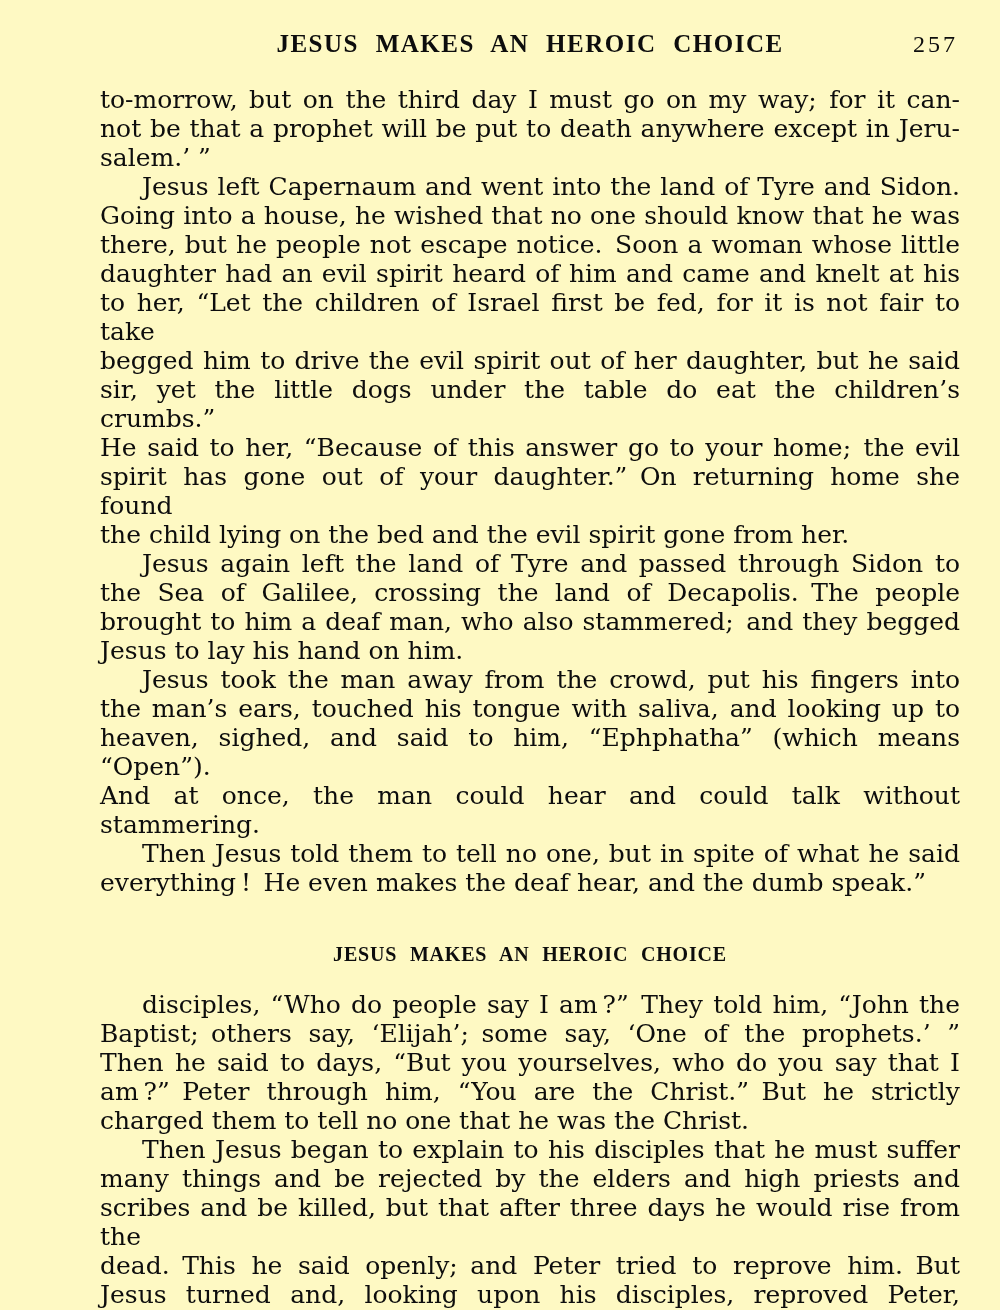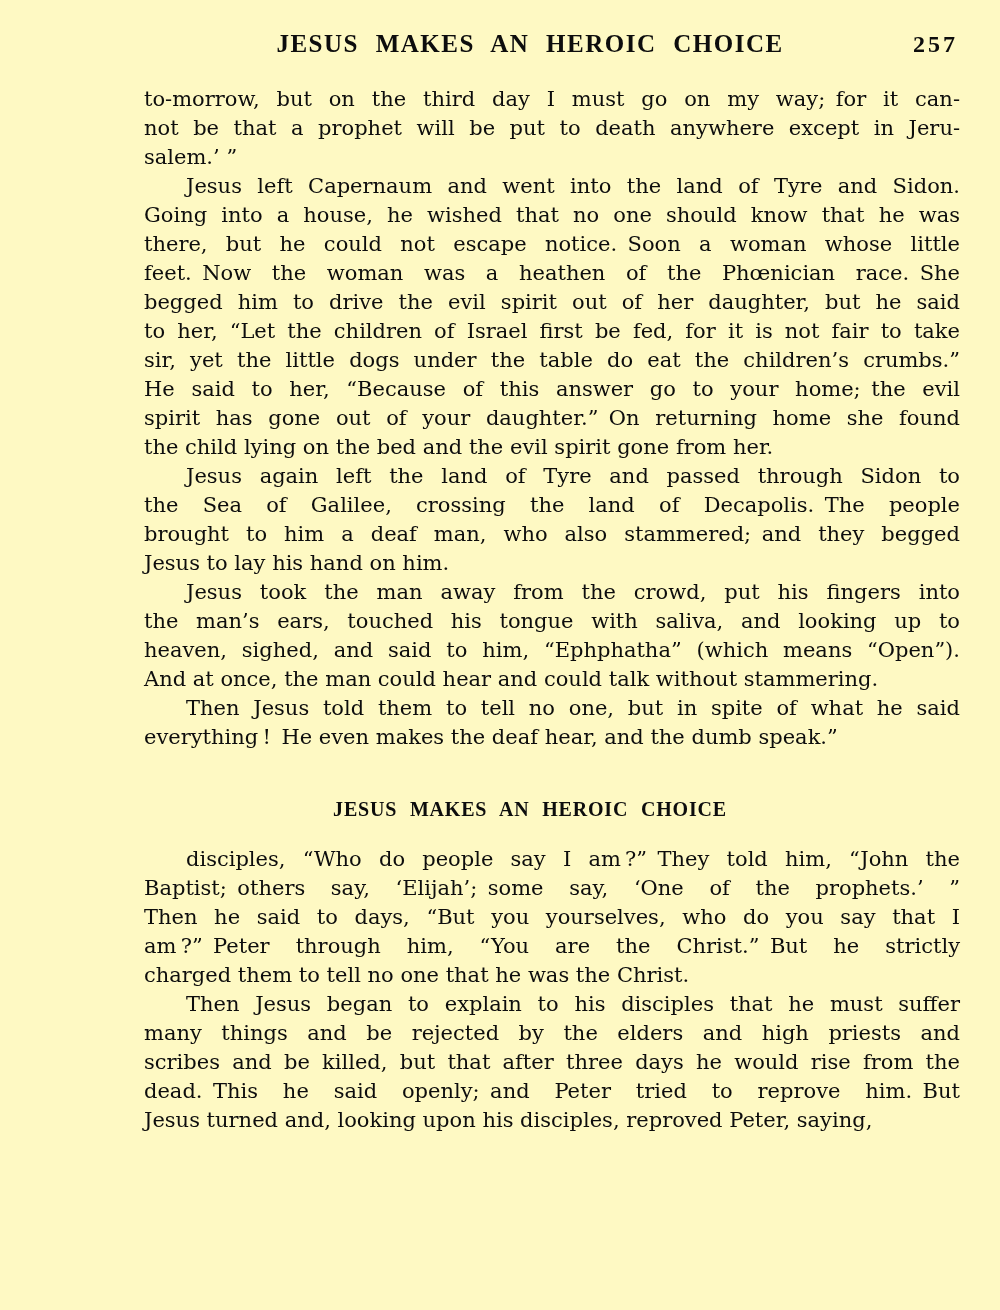--- a/index.html
+++ b/index.html
@@ -27,31 +27,30 @@
     font-size: 25px;
     letter-spacing: 1.5px;
     word-spacing: 9px;
     white-space: nowrap;
   }
   .page-number {
     position: absolute;
     right: 2px;
     top: 1px;
     font-family: "Liberation Serif", serif;
-    font-weight: 700;
+    font-weight: 400;
     font-size: 24px;
     letter-spacing: 3px;
   }
   .body .line {
-    font-size: 21px;
+    font-size: 25px;
     line-height: 29px;
     text-align: justify;
     text-align-last: justify;
     text-justify: inter-word;
-    margin-left: 44px;
   }
   .body .line.last { text-align-last: left; }
   .para.indent .line:first-child { text-indent: 42px; }
   .section-heading {
     margin: 46px 0 24px 0;
     text-align: center;
     font-family: "Liberation Serif", serif;
     font-weight: 700;
     font-size: 20px;
     letter-spacing: 0.8px;
@@ -70,24 +69,24 @@
 
   <div class="body">
       <div class="para">
         <div class="line">to-morrow, but on the third day I must go on my way; for it can-</div>
         <div class="line">not be that a prophet will be put to death anywhere except in Jeru-</div>
         <div class="line last">salem.’ ”</div>
       </div>
       <div class="para indent">
         <div class="line">Jesus left Capernaum and went into the land of Tyre and Sidon.</div>
         <div class="line">Going into a house, he wished that no one should know that he was</div>
-        <div class="line">there, but he could not escape notice. Soon a woman whose little</div>
-        <div class="line">feet. Now the woman was a heathen of the Phœnician race. She</div>
+        <div class="line">there, but he people not escape notice. Soon a woman whose little</div>
+        <div class="line">daughter had an evil spirit heard of him and came and knelt at his</div>
+        <div class="line">to her, “Let the children of Israel first be fed, for it is not fair to take</div>
         <div class="line">begged him to drive the evil spirit out of her daughter, but he said</div>
-        <div class="line">to her, “Let the children of Israel first be fed, for it is not fair to take</div>
         <div class="line">sir, yet the little dogs under the table do eat the children’s crumbs.”</div>
         <div class="line">He said to her, “Because of this answer go to your home; the evil</div>
         <div class="line">spirit has gone out of your daughter.” On returning home she found</div>
         <div class="line last">the child lying on the bed and the evil spirit gone from her.</div>
       </div>
       <div class="para indent">
         <div class="line">Jesus again left the land of Tyre and passed through Sidon to</div>
         <div class="line">the Sea of Galilee, crossing the land of Decapolis. The people</div>
         <div class="line">brought to him a deaf man, who also stammered; and they begged</div>
         <div class="line last">Jesus to lay his hand on him.</div>

